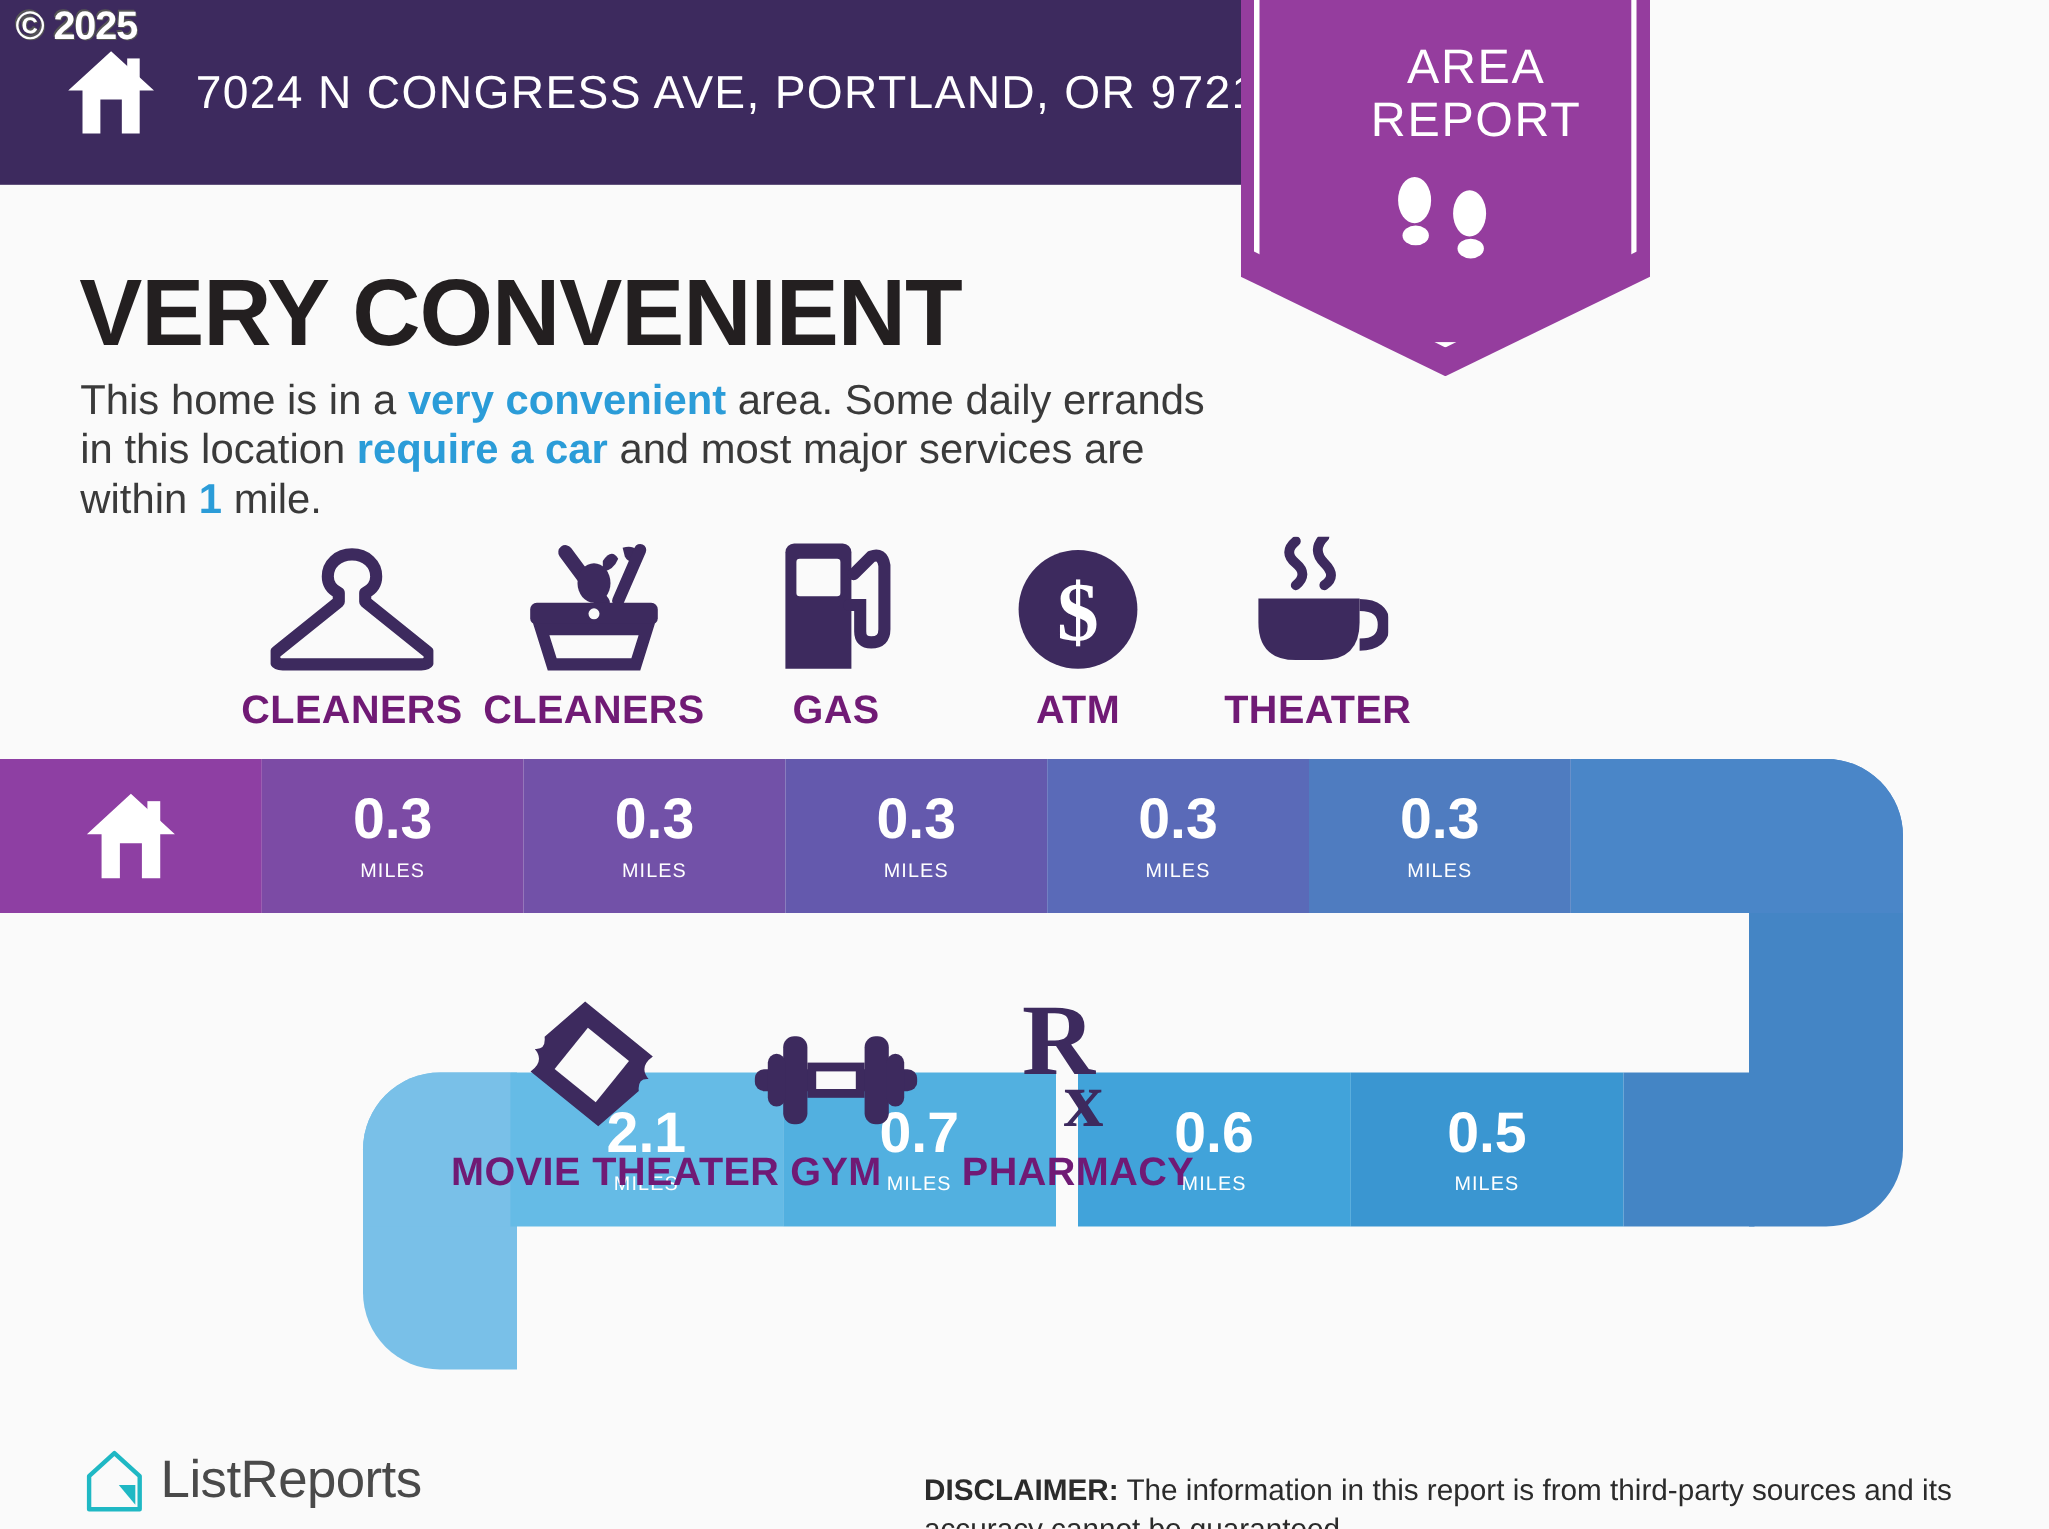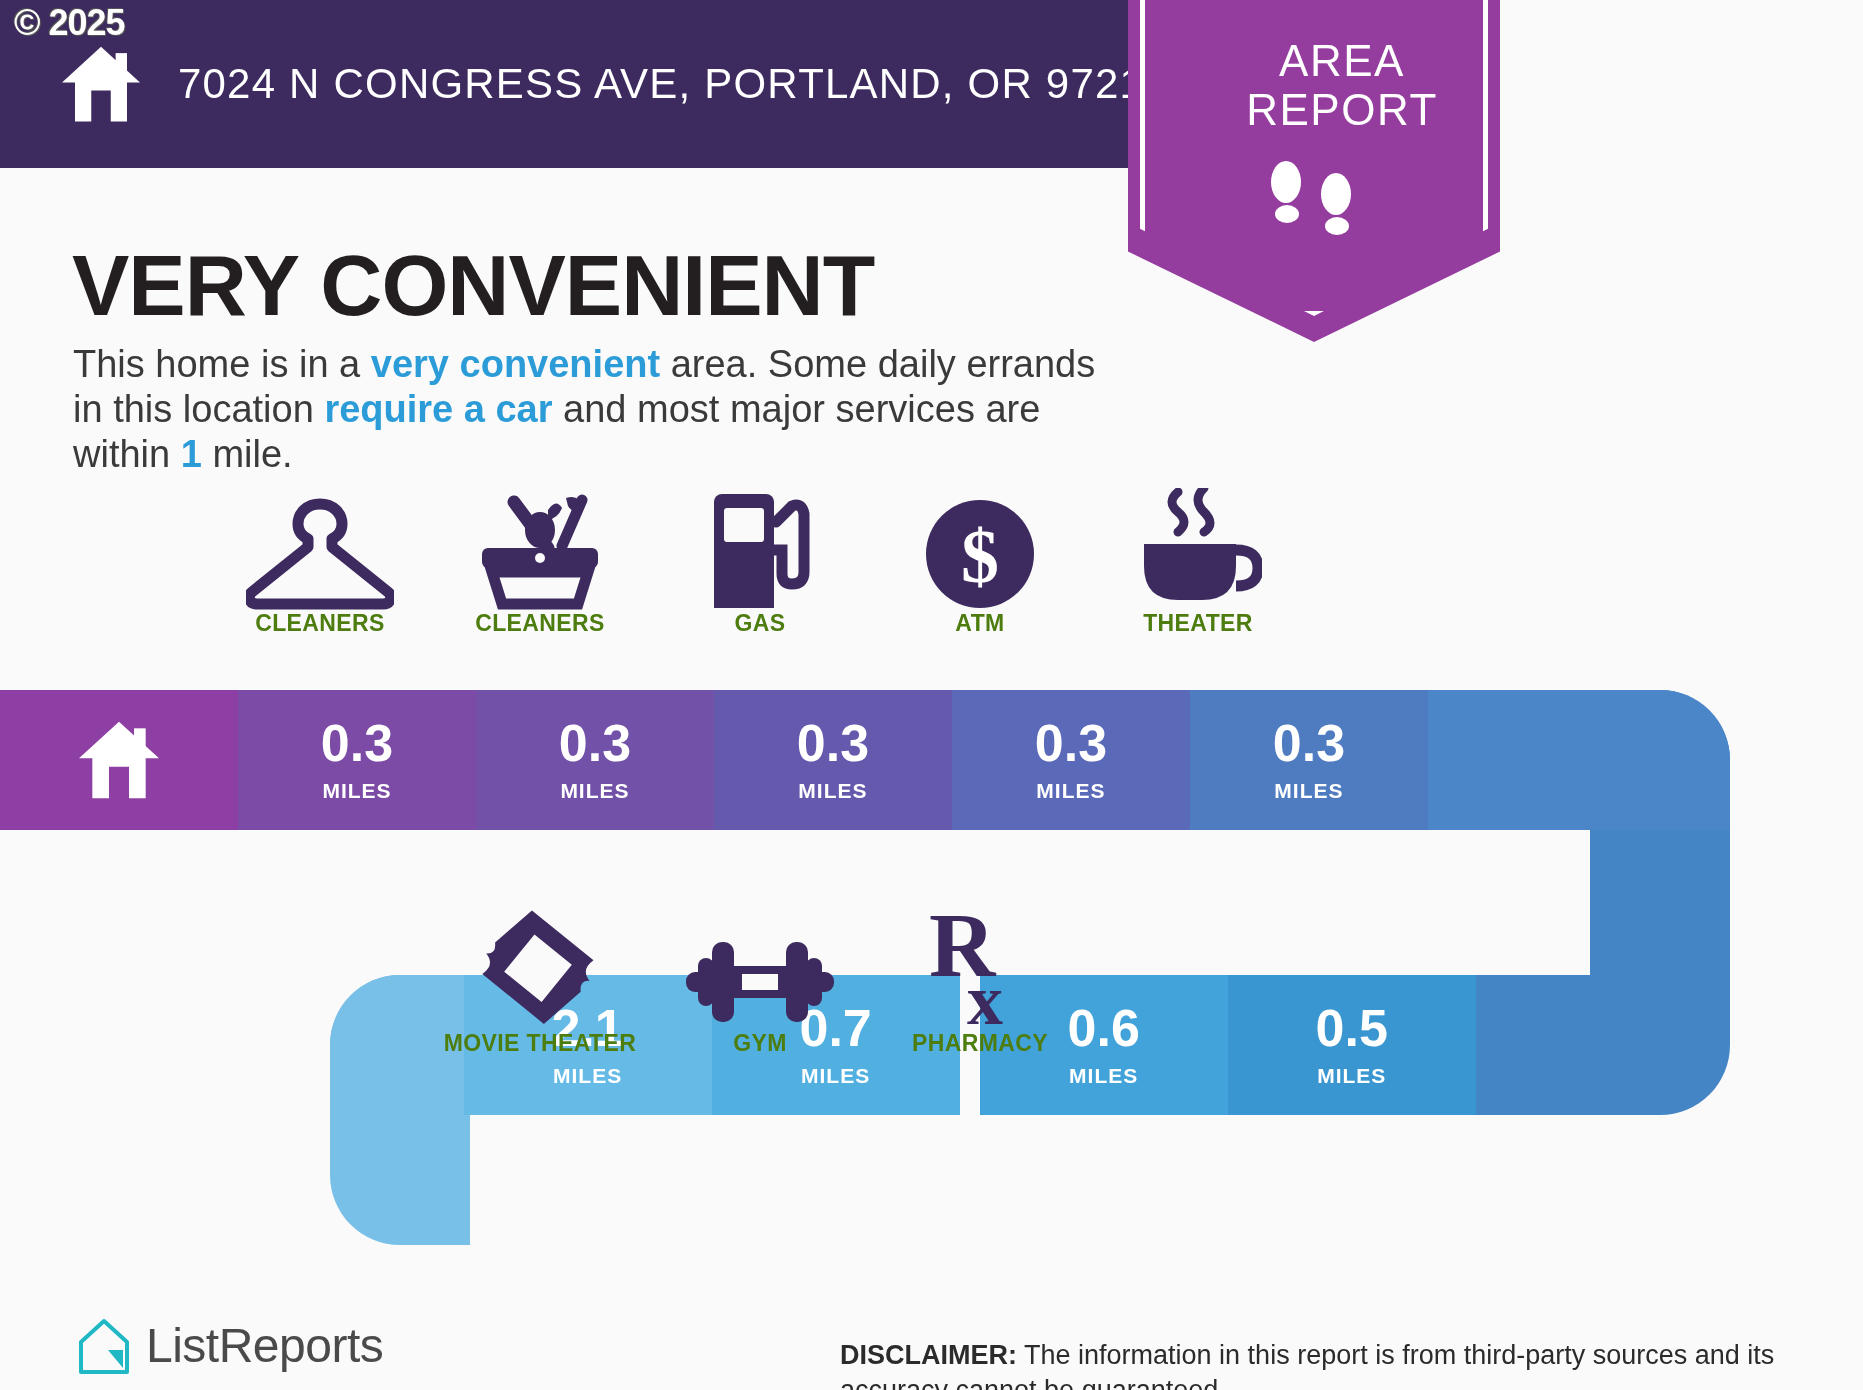--- a/index.html
+++ b/index.html
@@ -111,31 +111,31 @@
     border-bottom-left-radius: 70px;
   }
 
   .seg {
     position: relative;
     display: flex; flex-direction: column;
     align-items: center; justify-content: center;
     color: #ffffff;
   }
   .seg .val { font-size: 52px; font-weight: 700; line-height: 1; }
-  .seg .unit { font-size: 21px; font-weight: 700; letter-spacing: 1px; margin-top: 10px; }
+  .seg .unit { font-size: 18px; font-weight: 400; letter-spacing: 1px; margin-top: 10px; }
   .seg-home { display: flex; align-items: center; justify-content: center; }
 
   
   .icons-row1 { position: absolute; left: 0; top: 490px; width: 1863px; height: 190px; }
   .icons-row2 { position: absolute; left: 0; top: 910px; width: 1863px; height: 190px; }
   .icon-cell { position: absolute; width: 260px; text-align: center; }
   .icon-cell .glyph { height: 120px; display: flex; align-items: flex-end; justify-content: center; }
   .icon-cell .caption {
-    font-size: 23px; font-weight: bold;
-    color: #4d7c0f; letter-spacing: 0.4px; white-space: nowrap;
+    margin-top: 14px; font-size: 36px; font-weight: bold;
+    color: #701a75; letter-spacing: 0.4px; white-space: nowrap;
   }
 
   
   .footer-logo { position: absolute; left: 78px; top: 1318px; display: flex; align-items: flex-start; }
   .footer-logo .lr-name {
     margin-left: 16px; font-size: 48px; color: #4a4a4a; font-weight: 400; letter-spacing: -0.5px;
   }
   .disclaimer {
     position: absolute; left: 840px; top: 1338px; width: 1010px;
     font-size: 27px; line-height: 1.28; color: #2b2b2b;

